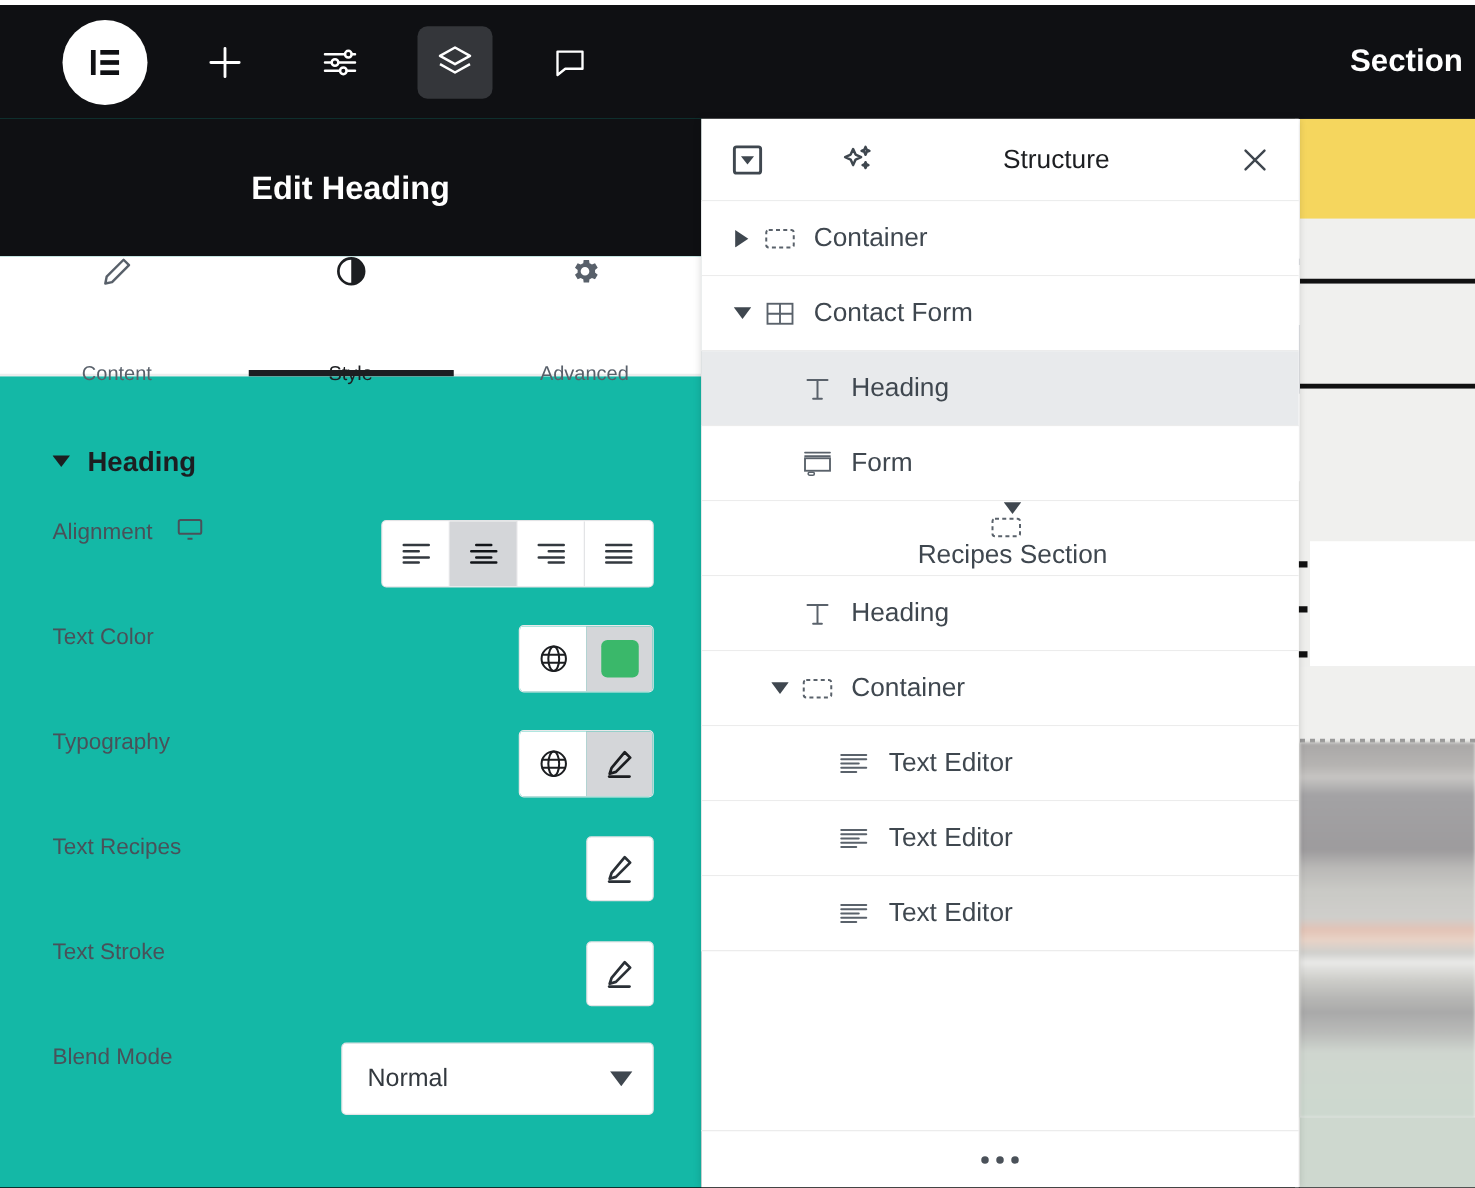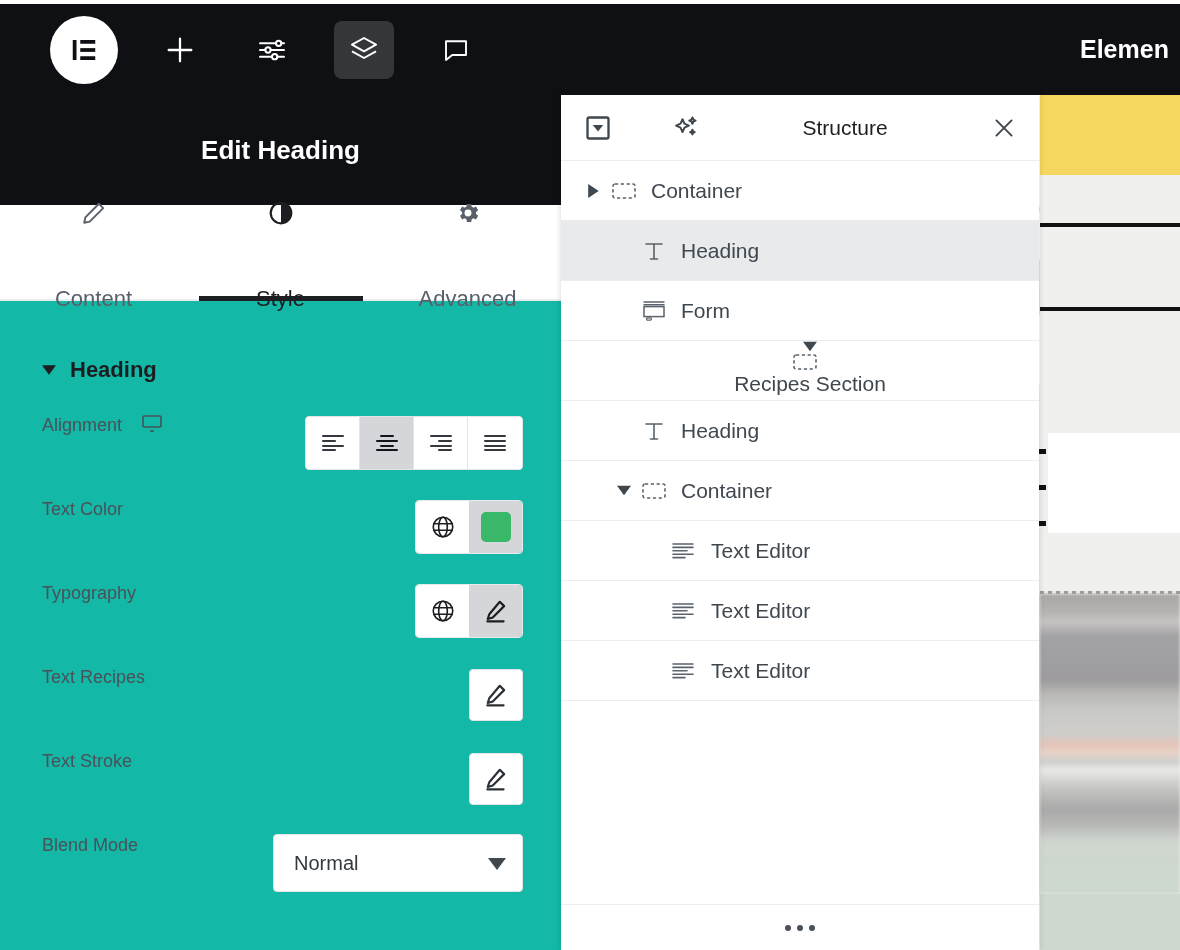--- a/index.html
+++ b/index.html
@@ -109,21 +109,21 @@
   #tabs {
     height: 96px; display: flex;
     border-bottom: 2px solid #eceded;
     background:#fff;
   }
   .tab {
     flex: 1; display: flex; flex-direction: column;
     align-items: center; justify-content: center;
     position: relative; gap: 12px; padding-top: 8px;
   }
-  .tab .lab { font-size: 22px; color: #58606a; margin-top: 44px; }
+  .tab .lab { font-size: 16px; color: #58606a; margin-top: 44px; }
   .tab.active .lab { color: #1c1e21; }
   .tab.active::after {
     content: ""; position: absolute; bottom: -2px;
     left: 50%; transform: translateX(-50%);
     width: 164px; height: 5px; background: #1c1e21;
   }
   #section-head {
     padding: 56px 0 0 42px;
     display: flex; align-items: center; gap: 14px;
   }
@@ -294,21 +294,21 @@
         <path d="M3 13l9 5 9-5"></path>
       </svg>
     </div>
 
     <div id="tb-comment" class="tb-btn">
       <svg width="30" height="30" viewBox="0 0 24 24" fill="none" stroke="#ffffff" stroke-width="1.5" stroke-linejoin="round">
         <path d="M4 5h16v11H9l-5 4V5z"></path>
       </svg>
     </div>
 
-    <div class="tb-title">Elemen</div>
+    <div class="tb-title">Section</div>
   </div>
   <div id="frame-top"></div>
 
   <div id="leftpanel">
 
     <div id="edit-header">
       <span class="t">Edit Heading</span>
     </div>
 
     <div id="tabs">
@@ -503,20 +503,34 @@
               <path d="M0 0l9 6-9 6z" fill="#3f474f"></path>
             </svg>
           </span>
           <span class="ticon">
             <svg width="26" height="20" viewBox="0 0 26 20">
               <rect x="2" y="3" width="22" height="14" rx="2" fill="none" stroke="#5a626b" stroke-width="1.6" stroke-dasharray="3.2 2.6"></rect>
             </svg>
           </span>
           <span class="tlabel">Container</span>
         </div>
+        <div class="tree-row" style="padding-left: 20px;">
+          <span class="arrow">
+            <svg width="14" height="11" viewBox="0 0 12 8">
+              <path d="M0 0h12L6 8z" fill="#3f474f"></path>
+            </svg>
+          </span>
+          <span class="ticon">
+            <svg width="24" height="22" viewBox="0 0 24 22">
+              <rect x="2" y="3" width="20" height="16" fill="none" stroke="#5a626b" stroke-width="1.5"></rect>
+              <path d="M2 11h20M12 3v16" stroke="#5a626b" stroke-width="1.5"></path>
+            </svg>
+          </span>
+          <span class="tlabel">Contact Form</span>
+        </div>
         <div class="tree-row selected" style="padding-left: 50px;">
           <span class="arrow"></span>
           <span class="ticon">
             <svg width="24" height="22" viewBox="0 0 24 22">
               <path d="M4 4h16M12 4v15M8.5 19h7" fill="none" stroke="#5a626b" stroke-width="1.6" stroke-linecap="round"></path>
             </svg>
           </span>
           <span class="tlabel">Heading</span>
         </div>
         <div class="tree-row" style="padding-left: 50px;">

